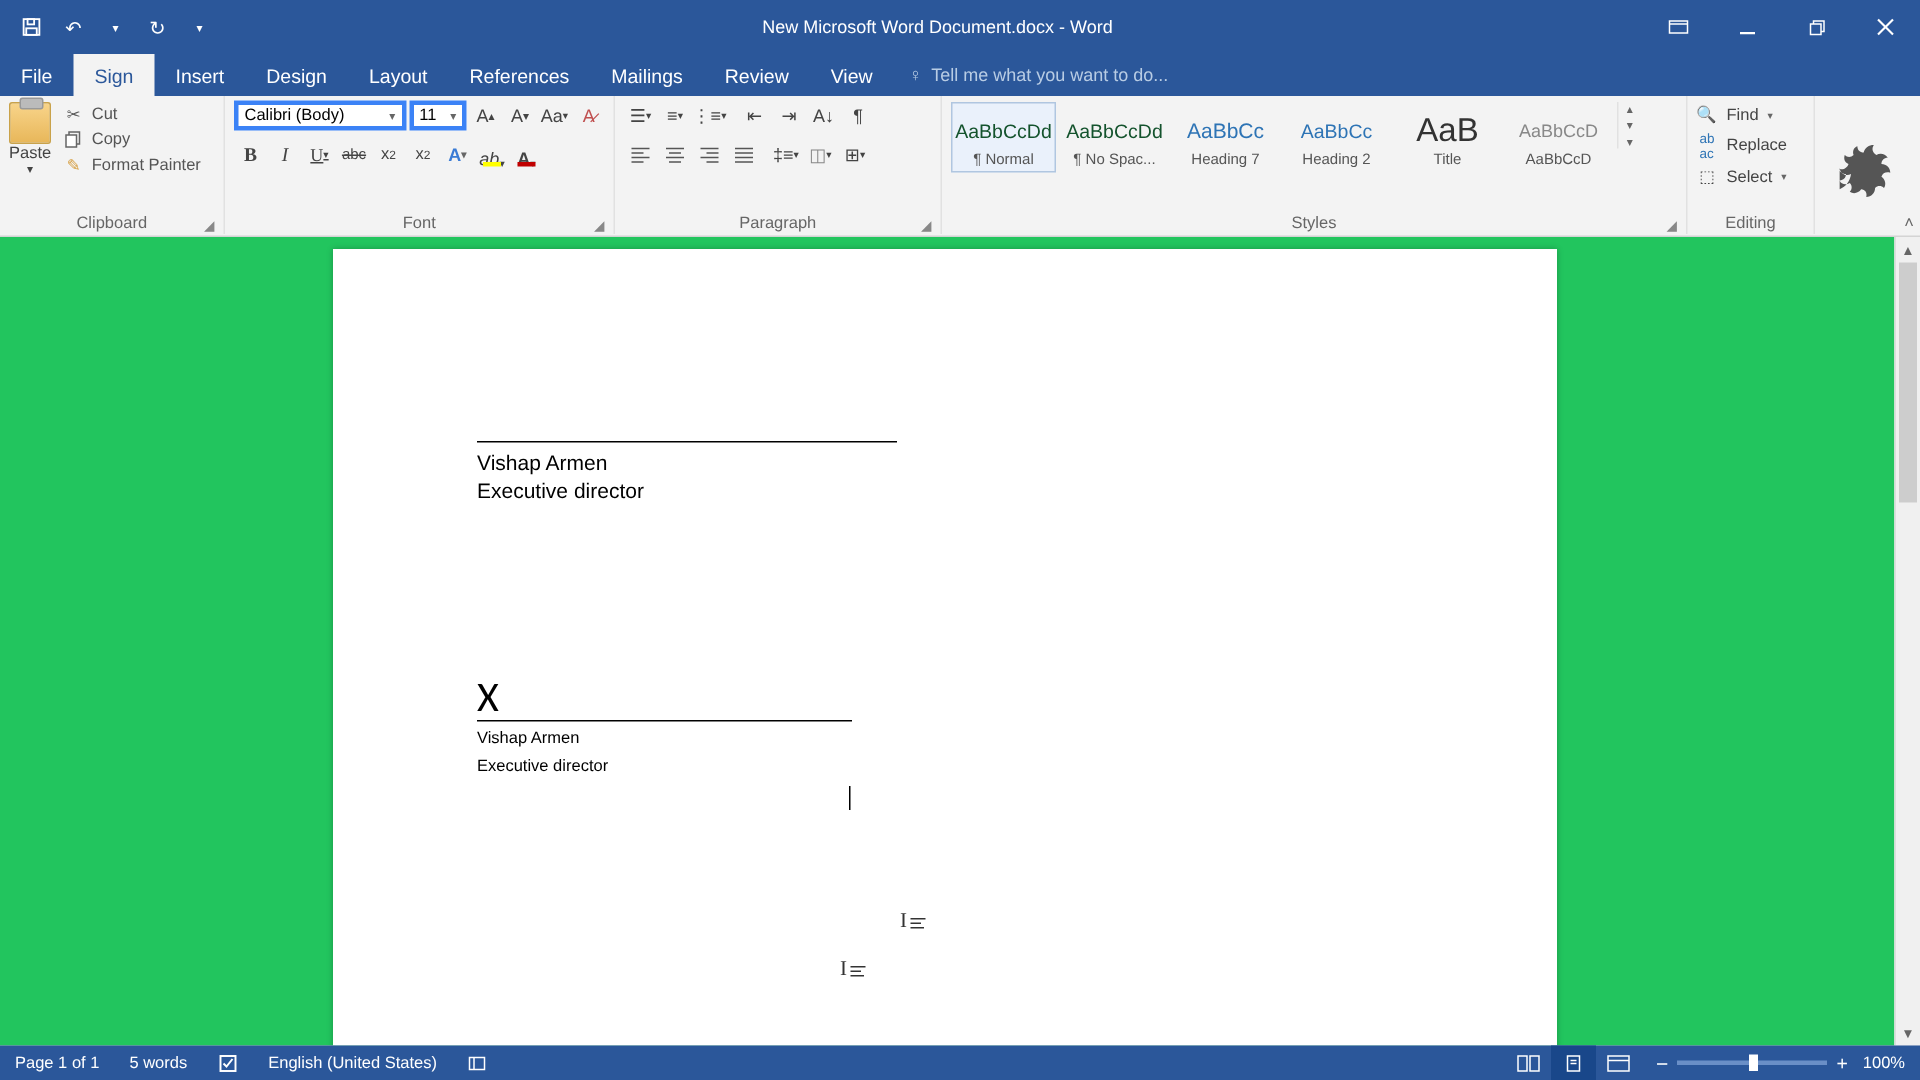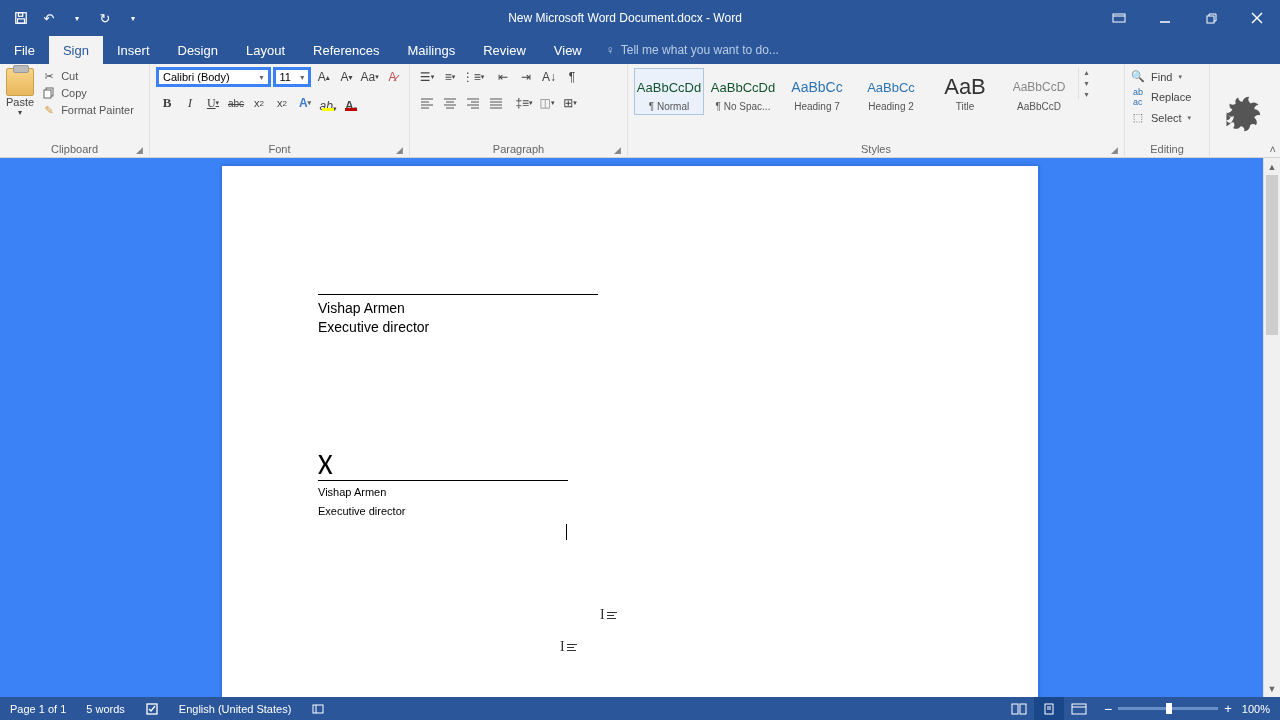--- a/index.html
+++ b/index.html
@@ -73,21 +73,21 @@
 
 .editing { display:flex; flex-direction:column; gap:3px; padding-top:4px; }
 .editing .row { display:flex; align-items:center; gap:6px; font-size:11px; color:#444; cursor:pointer; }
 .editing .row .ic { width:14px; display:flex; justify-content:center; }
 
 .dragon { width:70px; display:flex; align-items:center; justify-content:center; }
 .dragon svg { width:54px; height:54px; }
 
 .collapse { position:absolute; right:4px; bottom:2px; font-size:11px; color:#666; cursor:pointer; }
 
-.workspace { position:absolute; top:158px; left:0; right:17px; bottom:23px; background:#3b82f6; overflow:hidden; }
+.workspace { position:absolute; top:158px; left:0; right:17px; bottom:23px; background:#22c55e; overflow:hidden; }
 .vscroll { position:absolute; top:158px; right:0; width:17px; bottom:23px; background:#f0f0f0; border-left:1px solid #ddd; }
 .vscroll .arrow { height:17px; display:flex; align-items:center; justify-content:center; font-size:9px; color:#666; cursor:pointer; }
 .vscroll .thumb { position:absolute; top:17px; left:2px; right:2px; height:160px; background:#cdcdcd; cursor:pointer; }
 
 .page { position:absolute; left:222px; top:8px; width:816px; height:1056px; background:#fff; box-shadow:0 0 4px rgba(0,0,0,0.25); padding:96px; }
 .sig1 { margin-top:32px; }
 .sigline { border-top:1px solid #000; width:280px; height:0; margin-bottom:4px; }
 .sig1 .l { font-size:14px; color:#000; line-height:1.35; }
 .sig2 { margin-top:110px; width:250px; }
 .sig2 .x { font-size:28px; font-family:Calibri,sans-serif; }

